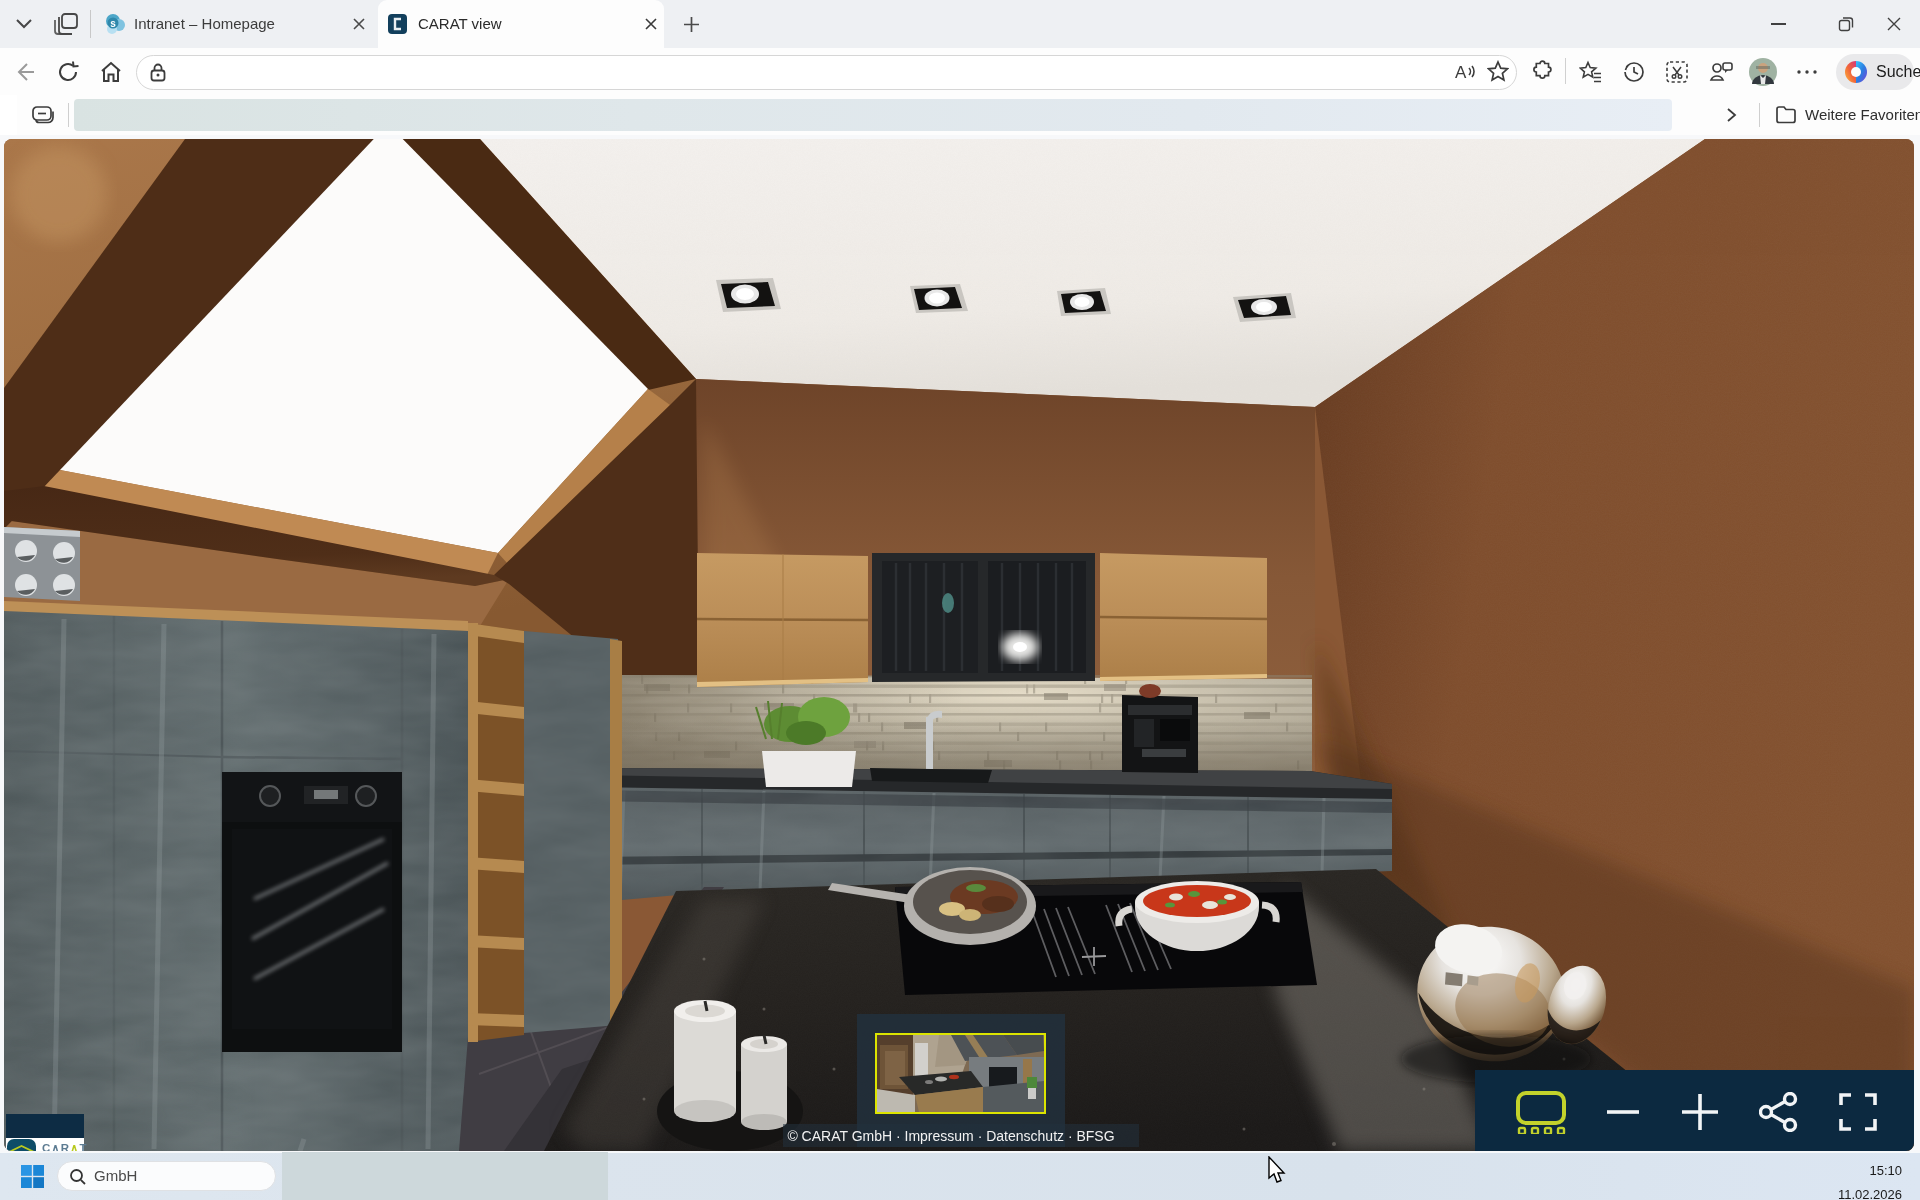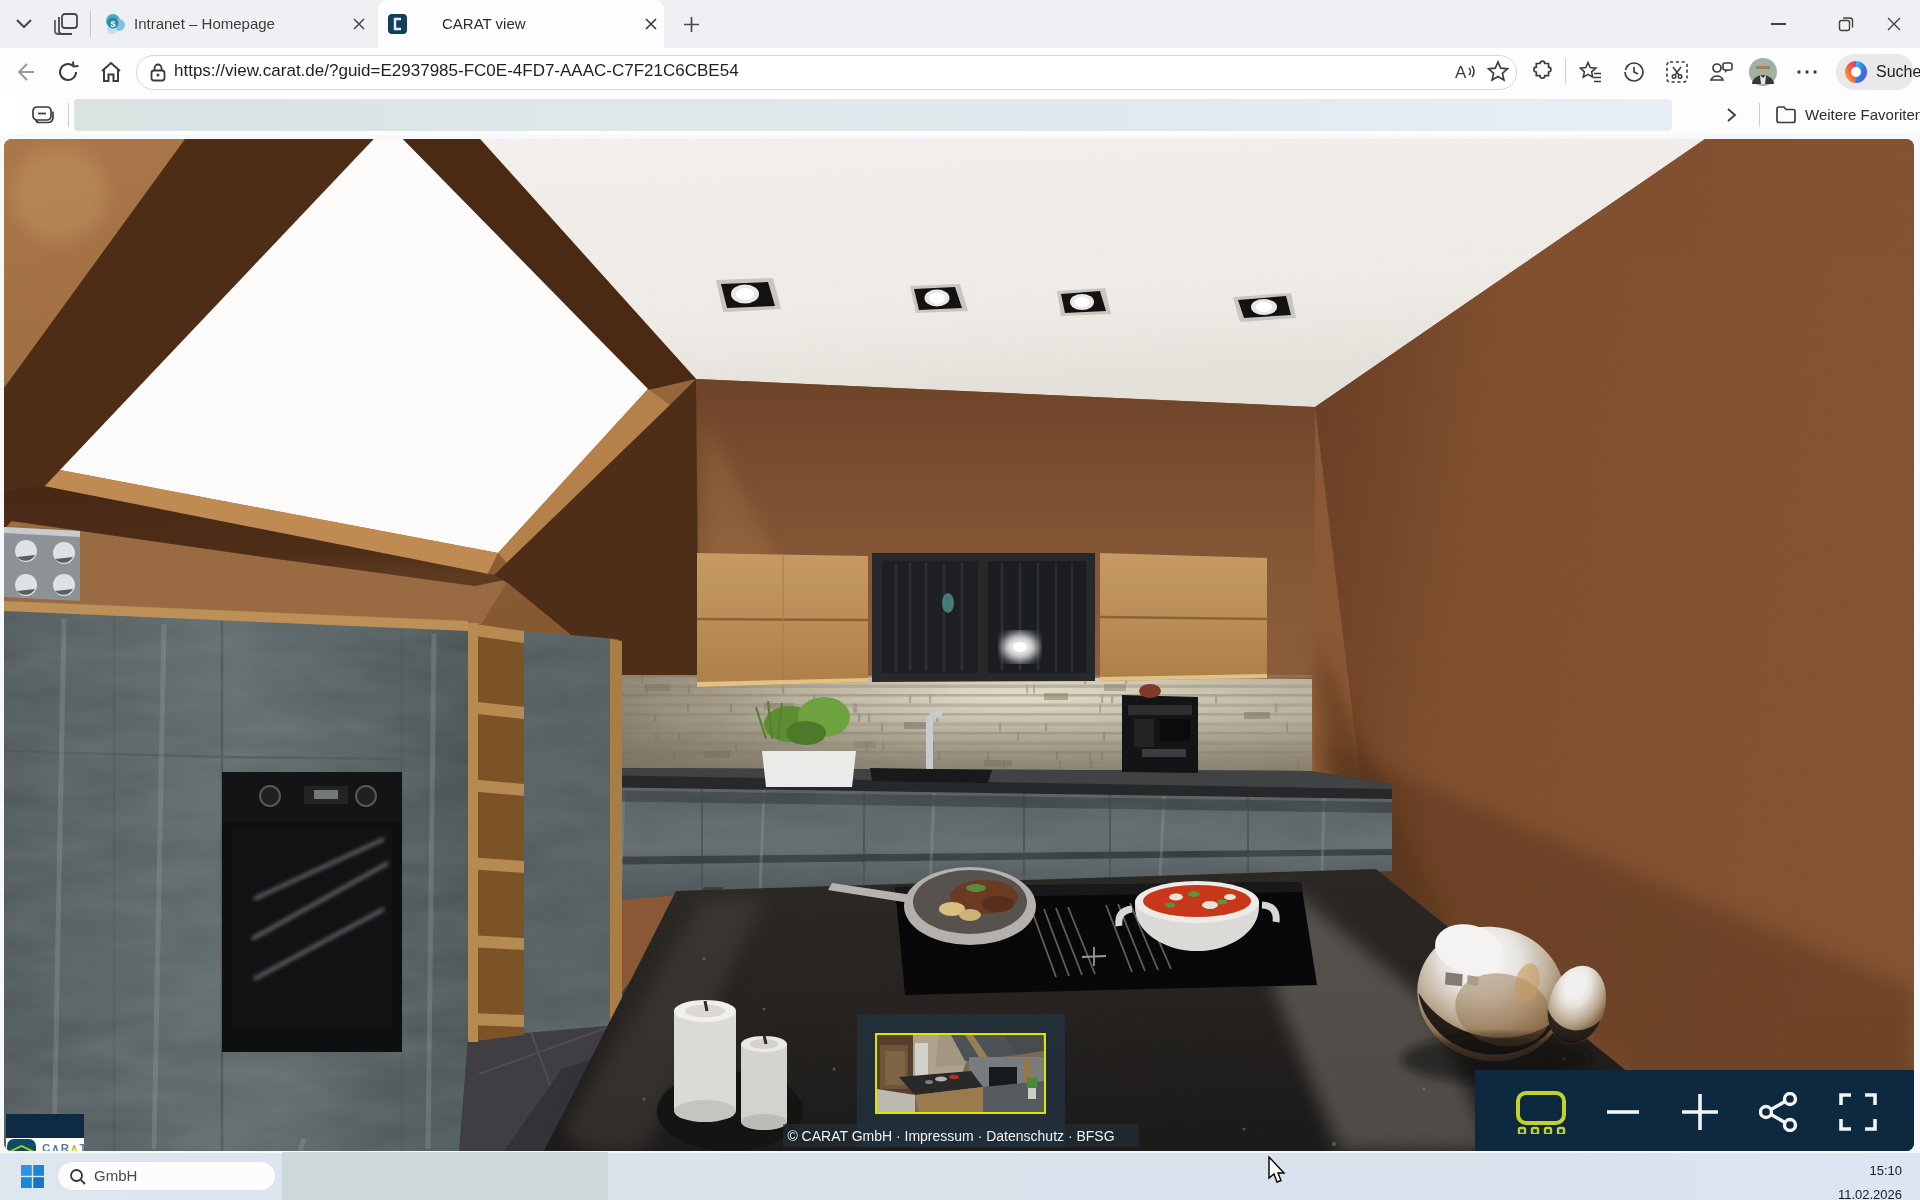--- a/index.html
+++ b/index.html
@@ -49,21 +49,21 @@
  </svg>
 
  <div class="abs" style="left:378px; top:0px; width:286px; height:48px; background:#fdfdfd; border-radius:9px 9px 0 0;"></div>
 
  <div class="abs" style="left:388px; top:14px; width:19px; height:20px; background:#123f5c; border-radius:4px;">
   <svg width="19" height="20" viewBox="0 0 19 20">
    <path d="M13,5 L7,5 L7,15 L13,15" fill="none" stroke="#e8eef2" stroke-width="2.4"></path>
   </svg>
  </div>
 
- <div class="abs" style="left:418px; top:15px; font-size:15px; color:#2b2b2b;margin-left:24px;">CARAT view</div>
+ <div class="abs" style="left:418px; top:15px; font-size:15px; color:#2b2b2b;">CARAT view</div>
 
  <svg class="icon" style="left:644px; top:17px;" width="14" height="14" viewBox="0 0 14 14">
   <path d="M2,2 L12,12 M12,2 L2,12" stroke="#3a3a3a" stroke-width="1.6"></path>
  </svg>
 
  <svg class="icon" style="left:683px; top:16px;" width="17" height="17" viewBox="0 0 17 17">
   <path d="M8.5,1 L8.5,16 M1,8.5 L16,8.5" stroke="#4a4a4a" stroke-width="1.7"></path>
  </svg>
 
  <div class="abs" style="left:1771px; top:23px; width:15px; height:1.6px; background:#404040;"></div>
@@ -94,21 +94,20 @@
  </svg>
 
  <div class="abs" style="left:136px; top:7px; width:1381px; height:35px; background:#ffffff; border:1px solid #d6d6d6; border-radius:18px;"></div>
 
  <svg class="icon" style="left:148px; top:14px;" width="20" height="21" viewBox="0 0 20 21">
   <rect x="3.5" y="8.5" width="13" height="10" rx="2.5" fill="none" stroke="#3c3c3c" stroke-width="1.8"></rect>
   <path d="M6.5,8.5 L6.5,6 a3.5,3.5 0 0 1 7,0 L13.5,8.5" fill="none" stroke="#3c3c3c" stroke-width="1.8"></path>
   <circle cx="10" cy="13" r="1.5" fill="#3c3c3c"></circle>
  </svg>
 
- <div class="abs" style="left:174px; top:13px; font-size:17px; color:#1f1f1f;">https://view.carat.de/?guid=E2937985-FC0E-4FD7-AAAC-C7F21C6CBE54</div>
 
  <svg class="icon" style="left:1453px; top:12px;" width="24" height="24" viewBox="0 0 24 24">
   <text x="2" y="18" font-size="17" fill="#3c3c3c">A</text>
   <path d="M16,8 a5,5 0 0 1 0,7 M19,6 a8.5,8.5 0 0 1 0,11" fill="none" stroke="#3c3c3c" stroke-width="1.6"></path>
  </svg>
 
  <svg class="icon" style="left:1487px; top:12px;" width="22" height="22" viewBox="0 0 22 22">
   <path d="M11,2 L13.7,8.2 L20.5,8.8 L15.4,13.3 L16.9,19.9 L11,16.4 L5.1,19.9 L6.6,13.3 L1.5,8.8 L8.3,8.2 Z" fill="none" stroke="#3c3c3c" stroke-width="1.7"></path>
  </svg>
 

